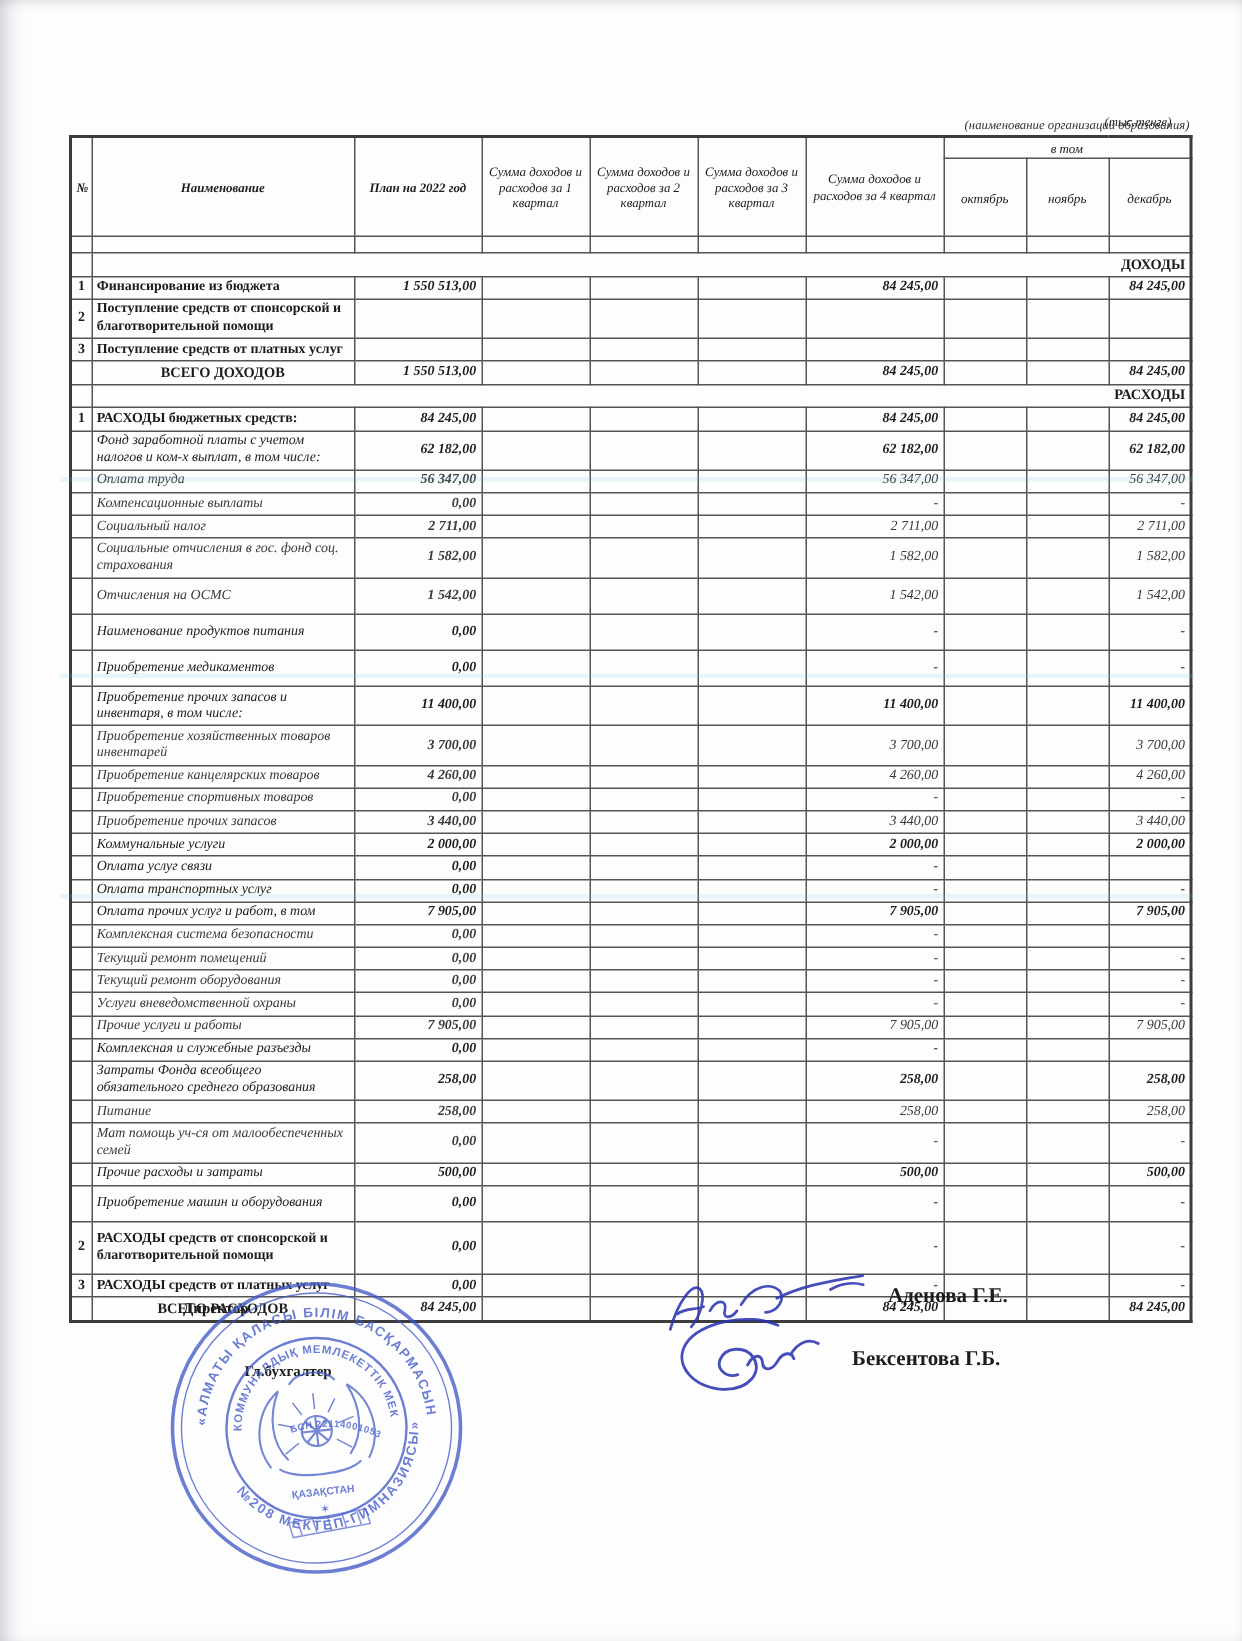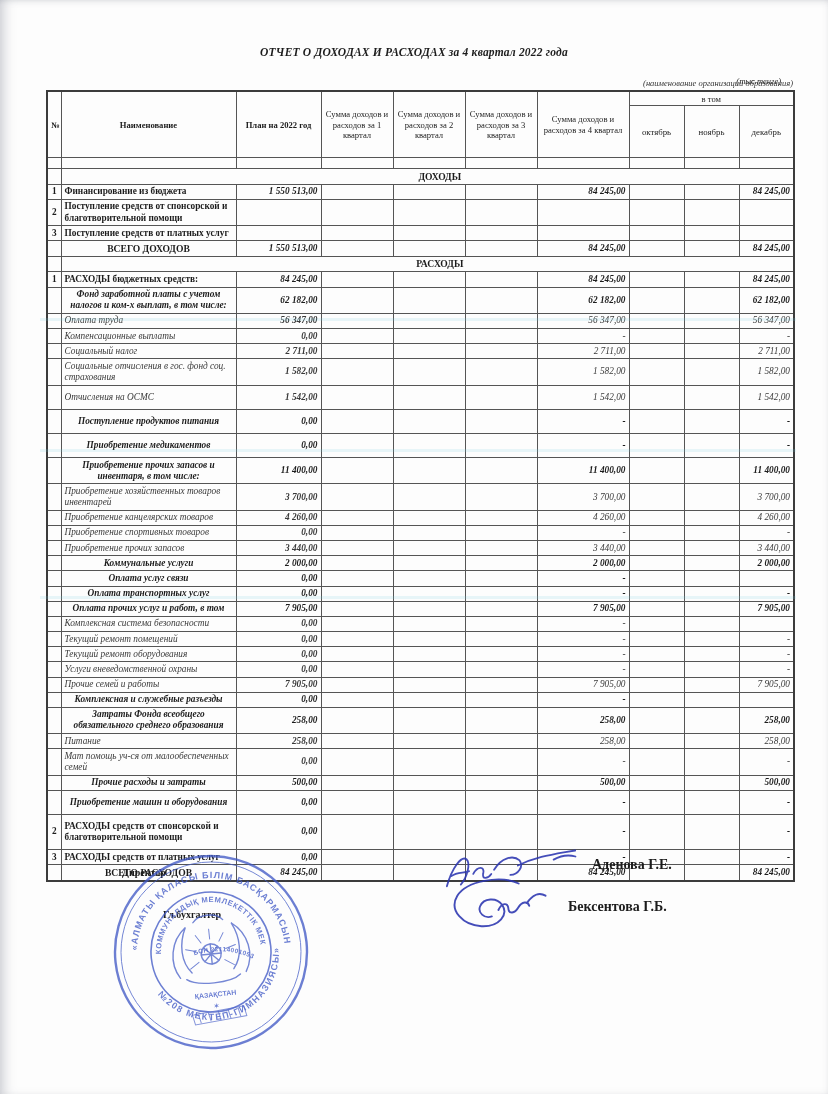--- a/index.html
+++ b/index.html
@@ -15,32 +15,32 @@
   .doc-header { position:absolute; top:46px; left:0; width:828px; text-align:center; }
   .title1 { font-weight:bold; font-style:italic; font-size:11.5px; letter-spacing:.2px; }
   .title2 { font-weight:bold; font-style:italic; font-size:11.5px; margin-top:2px; }
   .caption-row { position:absolute; top:78px; left:46px; width:747px; }
   .org-caption { position:absolute; left:0; width:100%; text-align:right; font-style:italic; font-size:8.5px; color:#333; }
   .unit-note { position:absolute; right:12px; top:-2px; font-style:italic; font-size:8.5px; color:#222; }
 
   table.report { position:absolute; top:90px; left:46px; width:747px; border-collapse:collapse; table-layout:fixed;
     font-size:9.3px; line-height:1.2; border:2px solid #3c3c3c; }
   .report td, .report th { border:1px solid #555; padding:1.5px 3px; vertical-align:middle; overflow:hidden; }
-  .report thead th { font-weight:normal; font-size:8.8px; }
+  .report thead th { font-style:italic; font-weight:normal; font-size:8.8px; }
   .report thead th.strong { font-weight:bold; }
   .report thead tr.months-row th { height:52px; }
   .report thead tr.vtom-row th { height:14px; font-size:8.6px; }
   td.num { text-align:center; font-weight:bold; padding:1.5px 1px; }
   td.name { text-align:left; }
   td.val { text-align:right; font-style:italic; }
   td.plan { font-weight:bold;text-align:right; }
-  tr.section-row td { text-align:center; font-weight:bold; font-size:9.6px; height:15px;padding-left:28px; }
+  tr.section-row td { text-align:right; font-weight:bold; font-size:9.6px; height:15px;padding-left:28px; }
   tr.r-bold td.name { font-weight:bold; }
   tr.r-bold td.val { font-weight:bold; }
-  tr.r-bolditalic td.name { font-weight:bold; font-style:italic;text-align:center; }
+  tr.r-bolditalic td.name { font-weight:normal; font-style:italic; }
   tr.r-bolditalic td.val { font-weight:bold; }
   tr.r-italic td.name { font-style:italic; color:#3a3a3a; }
   tr.r-italic td.val { color:#3a3a3a; }
   tr.r-total td.name { font-weight:bold; text-align:center; font-size:9.6px; }
   tr.r-total td.val { font-weight:bold; }
   tr.r-spacer td { height:11px; }
   tr.tall td { padding-top:6px; padding-bottom:6px; }
 
   .scan-streak { position:absolute; left:40px; width:756px; height:3px; background:rgba(120,205,225,.16); pointer-events:none; }
 
@@ -50,21 +50,20 @@
   .sig-svg { position:absolute; }
   .stamp { position:absolute; left:110px; top:6px; width:202px; height:202px; opacity:.9; transform:rotate(-6deg); }
   .stamp text { font-family:"Liberation Sans","DejaVu Sans",sans-serif; }
 </style>
 </head>
 <body>
 
 <div class="page-edge"></div>
 
 <div class="doc-header">
-  <div class="title1">ОТЧЕТ О ДОХОДАХ И РАСХОДАХ за 4 квартал 2022 года</div>
 </div>
 <div class="caption-row">
   <div class="org-caption">(наименование организации образования)</div>
   <div class="unit-note">(тыс.тенге)</div>
 </div>
 
 <table class="report">
   <colgroup>
     <col style="width:14px">
       <col style="width:175px">
@@ -242,21 +241,21 @@
         <td class="val"></td>
         <td class="val"></td>
         <td class="val"></td>
         <td class="val">1 542,00</td>
         <td class="val"></td>
         <td class="val"></td>
         <td class="val">1 542,00</td>
       </tr>
       <tr class="r-bolditalic tall">
         <td class="num"></td>
-        <td class="name">Поступление продуктов питания</td>
+        <td class="name">Наименование продуктов питания</td>
         <td class="val plan">0,00</td>
         <td class="val"></td>
         <td class="val"></td>
         <td class="val"></td>
         <td class="val">-</td>
         <td class="val"></td>
         <td class="val"></td>
         <td class="val">-</td>
       </tr>
       <tr class="r-bolditalic tall">
@@ -422,21 +421,21 @@
         <td class="val"></td>
         <td class="val"></td>
         <td class="val"></td>
         <td class="val">-</td>
         <td class="val"></td>
         <td class="val"></td>
         <td class="val">-</td>
       </tr>
       <tr class="r-italic">
         <td class="num"></td>
-        <td class="name">Прочие семей и работы</td>
+        <td class="name">Прочие услуги и работы</td>
         <td class="val plan">7 905,00</td>
         <td class="val"></td>
         <td class="val"></td>
         <td class="val"></td>
         <td class="val">7 905,00</td>
         <td class="val"></td>
         <td class="val"></td>
         <td class="val">7 905,00</td>
       </tr>
       <tr class="r-bolditalic">

